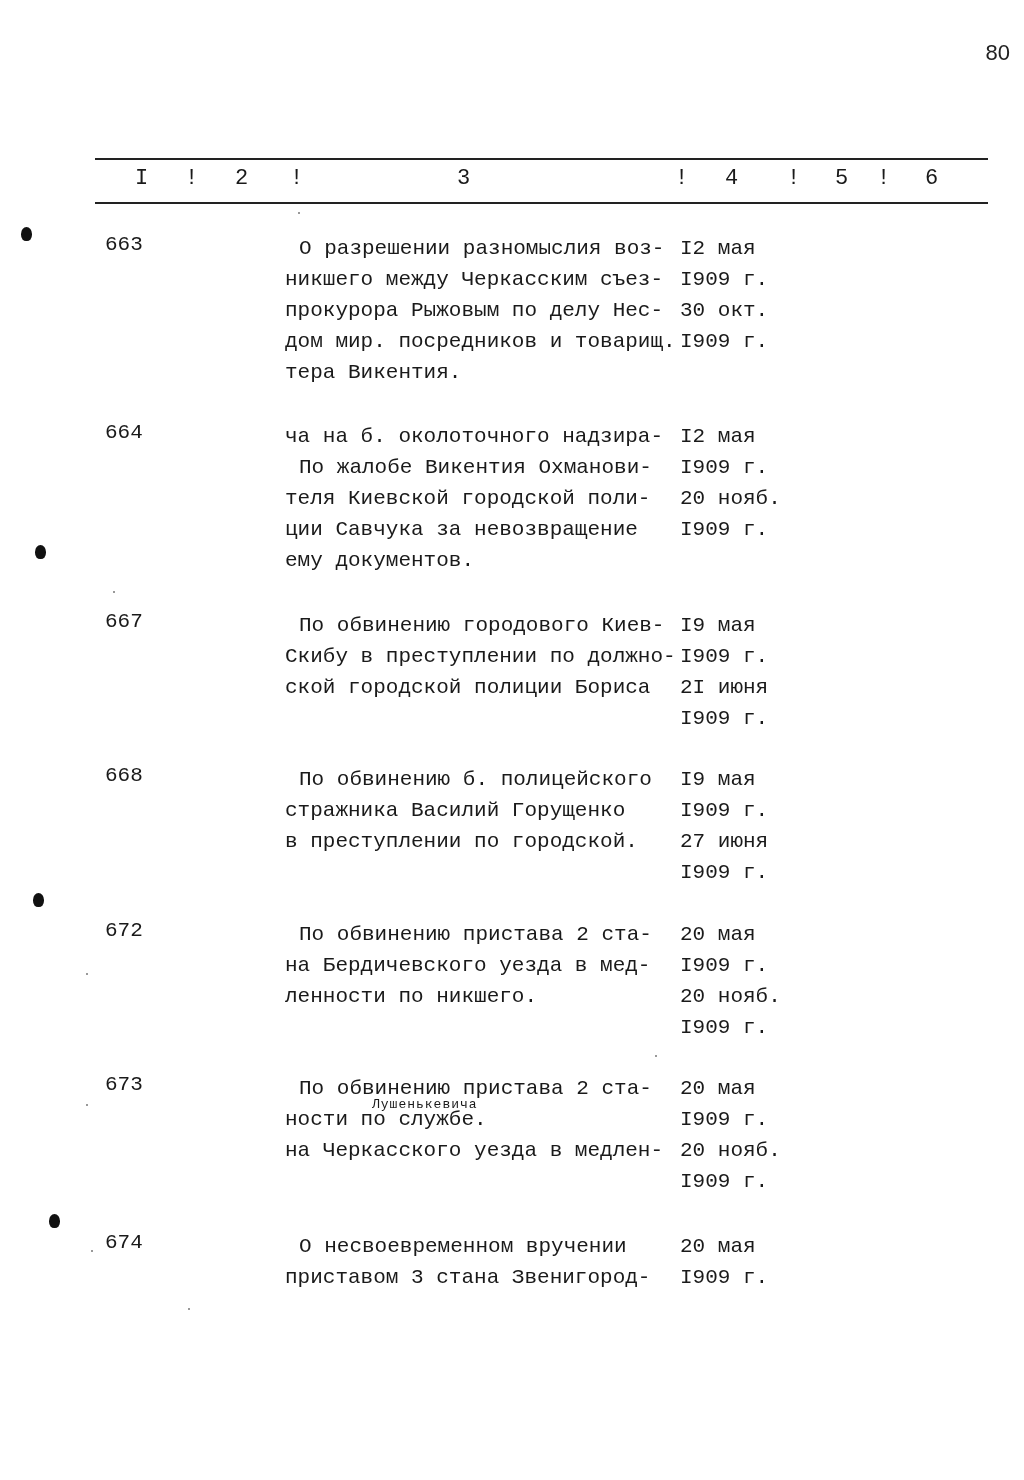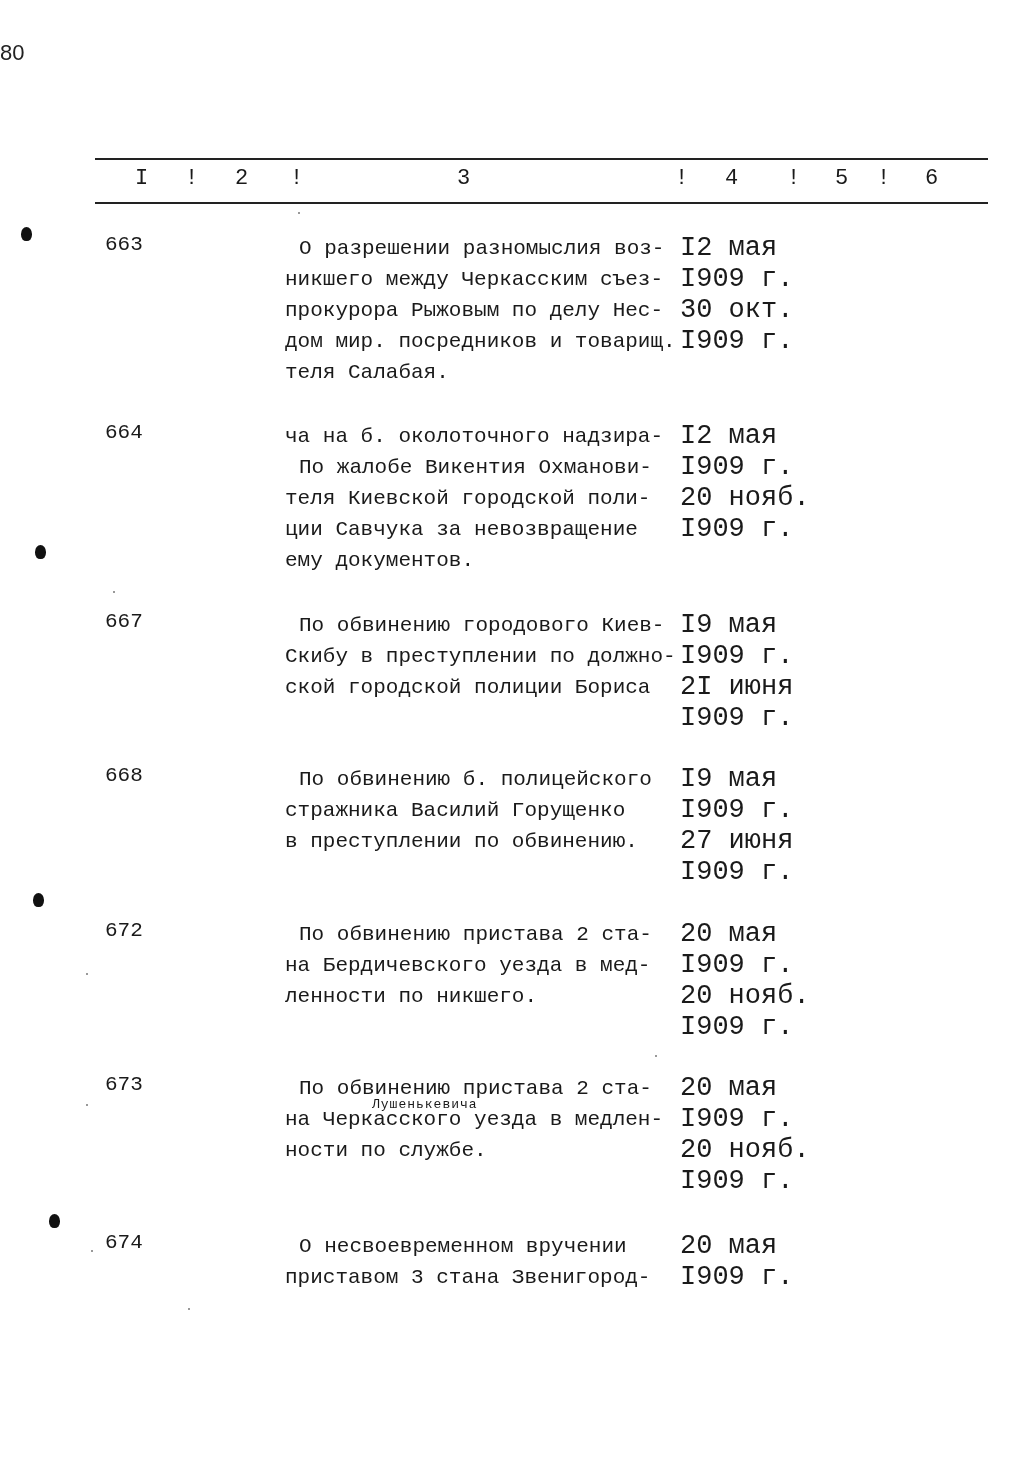--- a/index.html
+++ b/index.html
@@ -2,21 +2,21 @@
 <html><head>
 <meta charset="utf-8">
 <style>
   html, body { margin: 0; padding: 0; }
   body {
     width: 1024px; height: 1480px; position: relative; overflow: hidden;
     background: #ffffff; color: #1a1a1a;
     font-family: "Liberation Mono", "DejaVu Sans Mono", monospace;
   }
   .page-number {
-    position: absolute; top: 40px; left: 0; width: 1010px; text-align: left;
+    position: absolute; top: 40px; left: 0; width: 1010px; text-align: right;
     font-family: "Liberation Sans", "DejaVu Sans", sans-serif;
     font-size: 22px; color: #222;
   }
   .rule {
     position: absolute; left: 95px; width: 893px; height: 2px; background: #222;
   }
   .rule.top { top: 158px; }
   .rule.bottom { top: 202px; }
   .header-row {
     position: absolute; top: 166px; left: 95px; width: 893px; height: 28px;
@@ -26,21 +26,21 @@
   .entry { position: absolute; left: 0; width: 1024px; }
   .entry .num {
     position: absolute; left: 105px; font-size: 21px;
   }
   .entry .desc {
     position: absolute; left: 285px; width: 400px;
     font-size: 21px; line-height: 31px; white-space: pre;
   }
   .entry .dates {
     position: absolute; left: 680px; width: 120px;
-    font-size: 27px; line-height: 31px; white-space: pre;
+    font-size: 21px; line-height: 31px; white-space: pre;
   }
   .overprint {
     position: absolute; font-size: 13px; letter-spacing: 1px;
   }
   .punch {
     position: absolute; width: 11px; height: 14px; background: #111;
     border-radius: 50% 50% 45% 45%;
   }
   .speck { position: absolute; width: 2px; height: 2px; background: #777; border-radius: 50%; }
 </style>
@@ -60,51 +60,51 @@
   <span style="left:630px">4</span>
   <span style="left:692px">!</span>
   <span style="left:740px">5</span>
   <span style="left:782px">!</span>
   <span style="left:830px">6</span>
 </div>
 <div class="rule bottom"></div>
 
 <div class="entry" style="top:233px">
   <div class="num">663</div>
-  <div class="desc"><div style="padding-left:14px">О разрешении разномыслия воз-</div><div>никшего между Черкасским съез-</div><div>прокурора Рыжовым по делу Нес-</div><div>дом мир. посредников и товарищ.</div><div>теля Салабая.</div></div>
+  <div class="desc"><div style="padding-left:14px">О разрешении разномыслия воз-</div><div>никшего между Черкасским съез-</div><div>прокурора Рыжовым по делу Нес-</div><div>дом мир. посредников и товарищ.</div><div>тера Викентия.</div></div>
   <div class="dates"><div>I2 мая</div><div>I909 г.</div><div>30 окт.</div><div>I909 г.</div></div>
 </div>
 
 <div class="entry" style="top:421px">
   <div class="num">664</div>
   <div class="desc"><div>ча на б. околоточного надзира-</div><div style="padding-left:14px">По жалобе Викентия Охманови-</div><div>теля Киевской городской поли-</div><div>ции Савчука за невозвращение</div><div>ему документов.</div></div>
   <div class="dates"><div>I2 мая</div><div>I909 г.</div><div>20 нояб.</div><div>I909 г.</div></div>
 </div>
 
 <div class="entry" style="top:610px">
   <div class="num">667</div>
   <div class="desc"><div style="padding-left:14px">По обвинению городового Киев-</div><div>Скибу в преступлении по должно-</div><div>ской городской полиции Бориса</div></div>
   <div class="dates"><div>I9 мая</div><div>I909 г.</div><div>2I июня</div><div>I909 г.</div></div>
 </div>
 
 <div class="entry" style="top:764px">
   <div class="num">668</div>
-  <div class="desc"><div style="padding-left:14px">По обвинению б. полицейского</div><div>стражника Василий Горущенко</div><div>в преступлении по обвинению.</div></div>
+  <div class="desc"><div style="padding-left:14px">По обвинению б. полицейского</div><div>стражника Василий Горущенко</div><div>в преступлении по городской.</div></div>
   <div class="dates"><div>I9 мая</div><div>I909 г.</div><div>27 июня</div><div>I909 г.</div></div>
 </div>
 
 <div class="entry" style="top:919px">
   <div class="num">672</div>
   <div class="desc"><div style="padding-left:14px">По обвинению пристава 2 ста-</div><div>на Бердичевского уезда в мед-</div><div>ленности по никшего.</div></div>
   <div class="dates"><div>20 мая</div><div>I909 г.</div><div>20 нояб.</div><div>I909 г.</div></div>
 </div>
 
 <div class="entry" style="top:1073px">
   <div class="num">673</div>
-  <div class="desc"><div style="padding-left:14px">По обвинению пристава 2 ста-</div><div>на Черкасского уезда в медлен-</div><div>ности по службе.</div></div>
+  <div class="desc"><div style="padding-left:14px">По обвинению пристава 2 ста-</div><div>ности по службе.</div><div>на Черкасского уезда в медлен-</div></div>
   <div class="overprint" style="left:372px; top:24px">Лушенькевича</div>
   <div class="dates"><div>20 мая</div><div>I909 г.</div><div>20 нояб.</div><div>I909 г.</div></div>
 </div>
 
 <div class="entry" style="top:1231px">
   <div class="num">674</div>
   <div class="desc"><div style="padding-left:14px">О несвоевременном вручении</div><div>приставом 3 стана Звенигород-</div></div>
   <div class="dates"><div>20 мая</div><div>I909 г.</div></div>
 </div>
 

